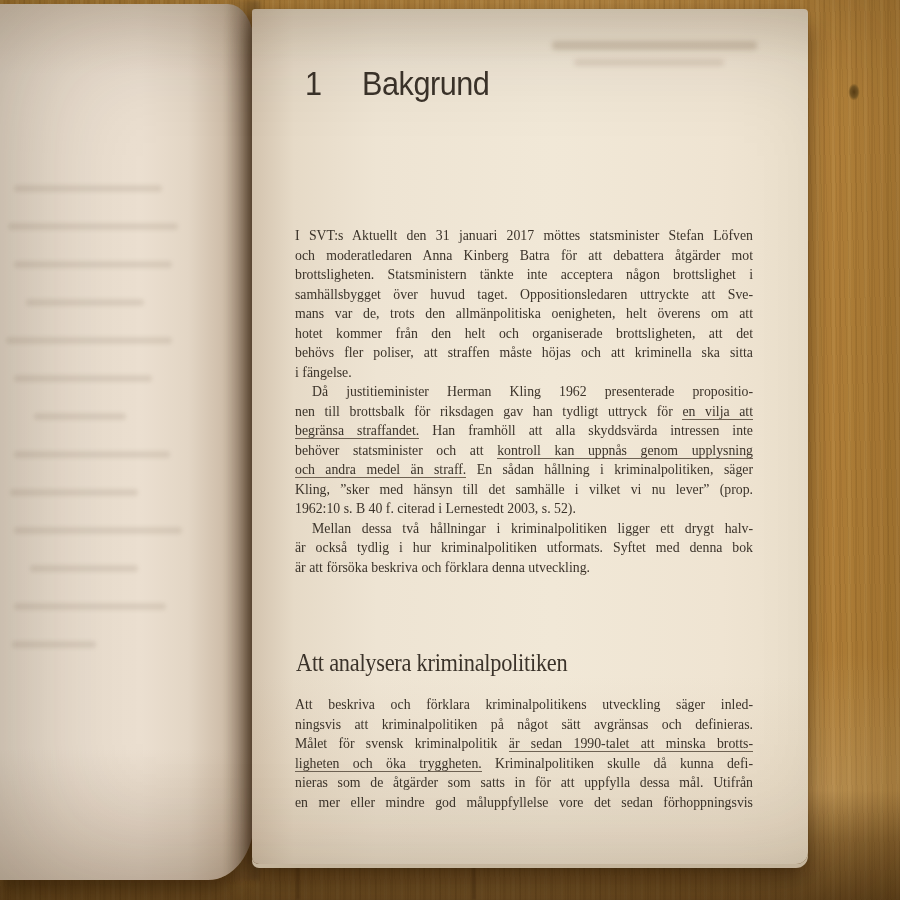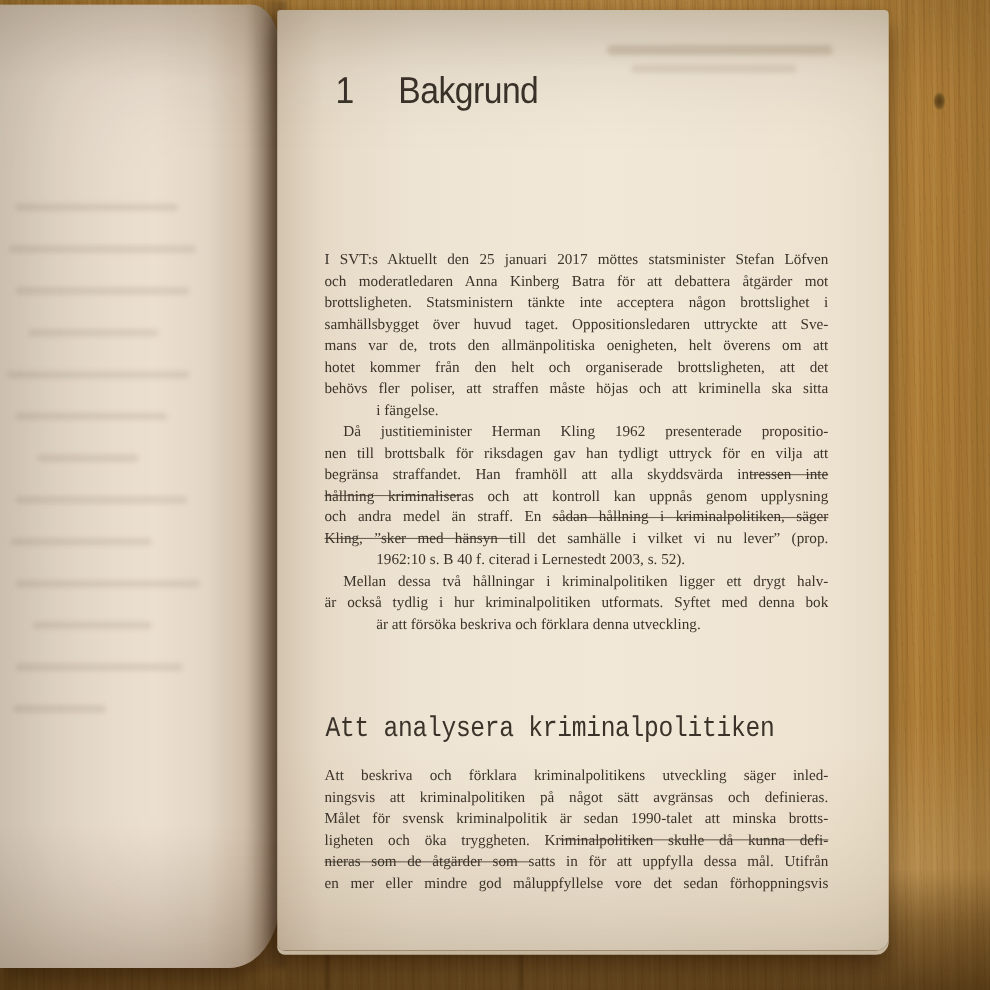--- a/index.html
+++ b/index.html
@@ -61,31 +61,31 @@
   .recto-ghost-b{position:absolute;left:322px;top:50px;width:150px;height:7px;
     background:rgba(158,138,114,0.22);filter:blur(2.6px);border-radius:4px;}
 
   
   .chapter-heading{position:absolute;left:53px;top:57px;height:40px;color:var(--ink,#3b332a);
     font-family:"Liberation Sans", sans-serif;font-size:34px;line-height:1;letter-spacing:-0.5px;}
   .chapter-number{position:absolute;left:0;top:0;display:inline-block;transform:scaleX(0.9);transform-origin:left;}
   .chapter-title{position:absolute;left:57px;top:0;display:inline-block;transform:scaleX(0.9);transform-origin:left;}
 
   .section-heading{position:absolute;left:44px;top:639px;color:var(--ink,#3b332a);
-    font-family:Liberation Mono, monospace;font-size:26px;line-height:1.15;letter-spacing:-0.3px;white-space:nowrap;}
+    font-family:Liberation Serif, serif;font-size:26px;line-height:1.15;letter-spacing:-0.3px;white-space:nowrap;}
   .section-heading>span{display:inline-block;transform:scaleX(0.86);transform-origin:left;}
 
   .body-block{position:absolute;left:43px;width:458px;color:var(--ink,#3b332a);
     font-size:13.8px;line-height:19.5px;}
   .block-1{top:217px;}
   .block-2{top:686px;}
   .line{text-align:justify;text-align-last:justify;white-space:normal;}
-  .line.last{text-align-last:left;margin-left:47px;}
+  .line.last{text-align-last:left;}
   .line.ind{text-indent:17px;}
-  .u{border-bottom:1.6px solid var(--pencil,rgba(110,98,83,0.8));padding-bottom:12px;}
+  .u{border-bottom:1.6px solid var(--pencil,rgba(110,98,83,0.8));padding-bottom:0;}
 
   
   .vignette{position:absolute;inset:0;pointer-events:none;
     box-shadow:inset 0 0 130px rgba(30,15,0,0.30);}
 </style>
 </head>
 <body>
 
 <div class="stage">
 
@@ -118,34 +118,34 @@
     <div class="recto-ghost-a"></div>
     <div class="recto-ghost-b"></div>
 
     <div class="chapter-heading">
       <span class="chapter-number">1</span>
       <span class="chapter-title">Bakgrund</span>
     </div>
 
     <div class="body-block block-1">
         <div class="para">
-          <div class="line"><span>I SVT:s Aktuellt den 25 januari 2017 möttes statsminister Stefan Löfven</span></div>
+          <div class="line"><span>I SVT:s Aktuellt den 31 januari 2017 möttes statsminister Stefan Löfven</span></div>
           <div class="line"><span>och moderatledaren Anna Kinberg Batra för att debattera åtgärder mot</span></div>
           <div class="line"><span>brottsligheten. Statsministern tänkte inte acceptera någon brottslighet i</span></div>
           <div class="line"><span>samhällsbygget över huvud taget. Oppositionsledaren uttryckte att Sve-</span></div>
           <div class="line"><span>mans var de, trots den allmänpolitiska oenigheten, helt överens om att</span></div>
           <div class="line"><span>hotet kommer från den helt och organiserade brottsligheten, att det</span></div>
           <div class="line"><span>behövs fler poliser, att straffen måste höjas och att kriminella ska sitta</span></div>
           <div class="line last"><span>i fängelse.</span></div>
         </div>
         <div class="para">
           <div class="line ind"><span>Då justitieminister Herman Kling 1962 presenterade propositio-</span></div>
           <div class="line"><span>nen till brottsbalk för riksdagen gav han tydligt uttryck för </span><span class="u">en vilja att</span></div>
           <div class="line"><span class="u">begränsa straffandet.</span><span> Han framhöll att alla skyddsvärda intressen inte</span></div>
-          <div class="line"><span>hållning kriminaliseras och att </span><span class="u">kontroll kan uppnås genom upplysning</span></div>
+          <div class="line"><span>behöver statsminister och att </span><span class="u">kontroll kan uppnås genom upplysning</span></div>
           <div class="line"><span class="u">och andra medel än straff.</span><span> En sådan hållning i kriminalpolitiken, säger</span></div>
           <div class="line"><span>Kling, ”sker med hänsyn till det samhälle i vilket vi nu lever” (prop.</span></div>
           <div class="line last"><span>1962:10 s. B 40 f. citerad i Lernestedt 2003, s. 52).</span></div>
         </div>
         <div class="para">
           <div class="line ind"><span>Mellan dessa två hållningar i kriminalpolitiken ligger ett drygt halv-</span></div>
           <div class="line"><span>är också tydlig i hur kriminalpolitiken utformats. Syftet med denna bok</span></div>
           <div class="line last"><span>är att försöka beskriva och förklara denna utveckling.</span></div>
         </div>
       </div>

